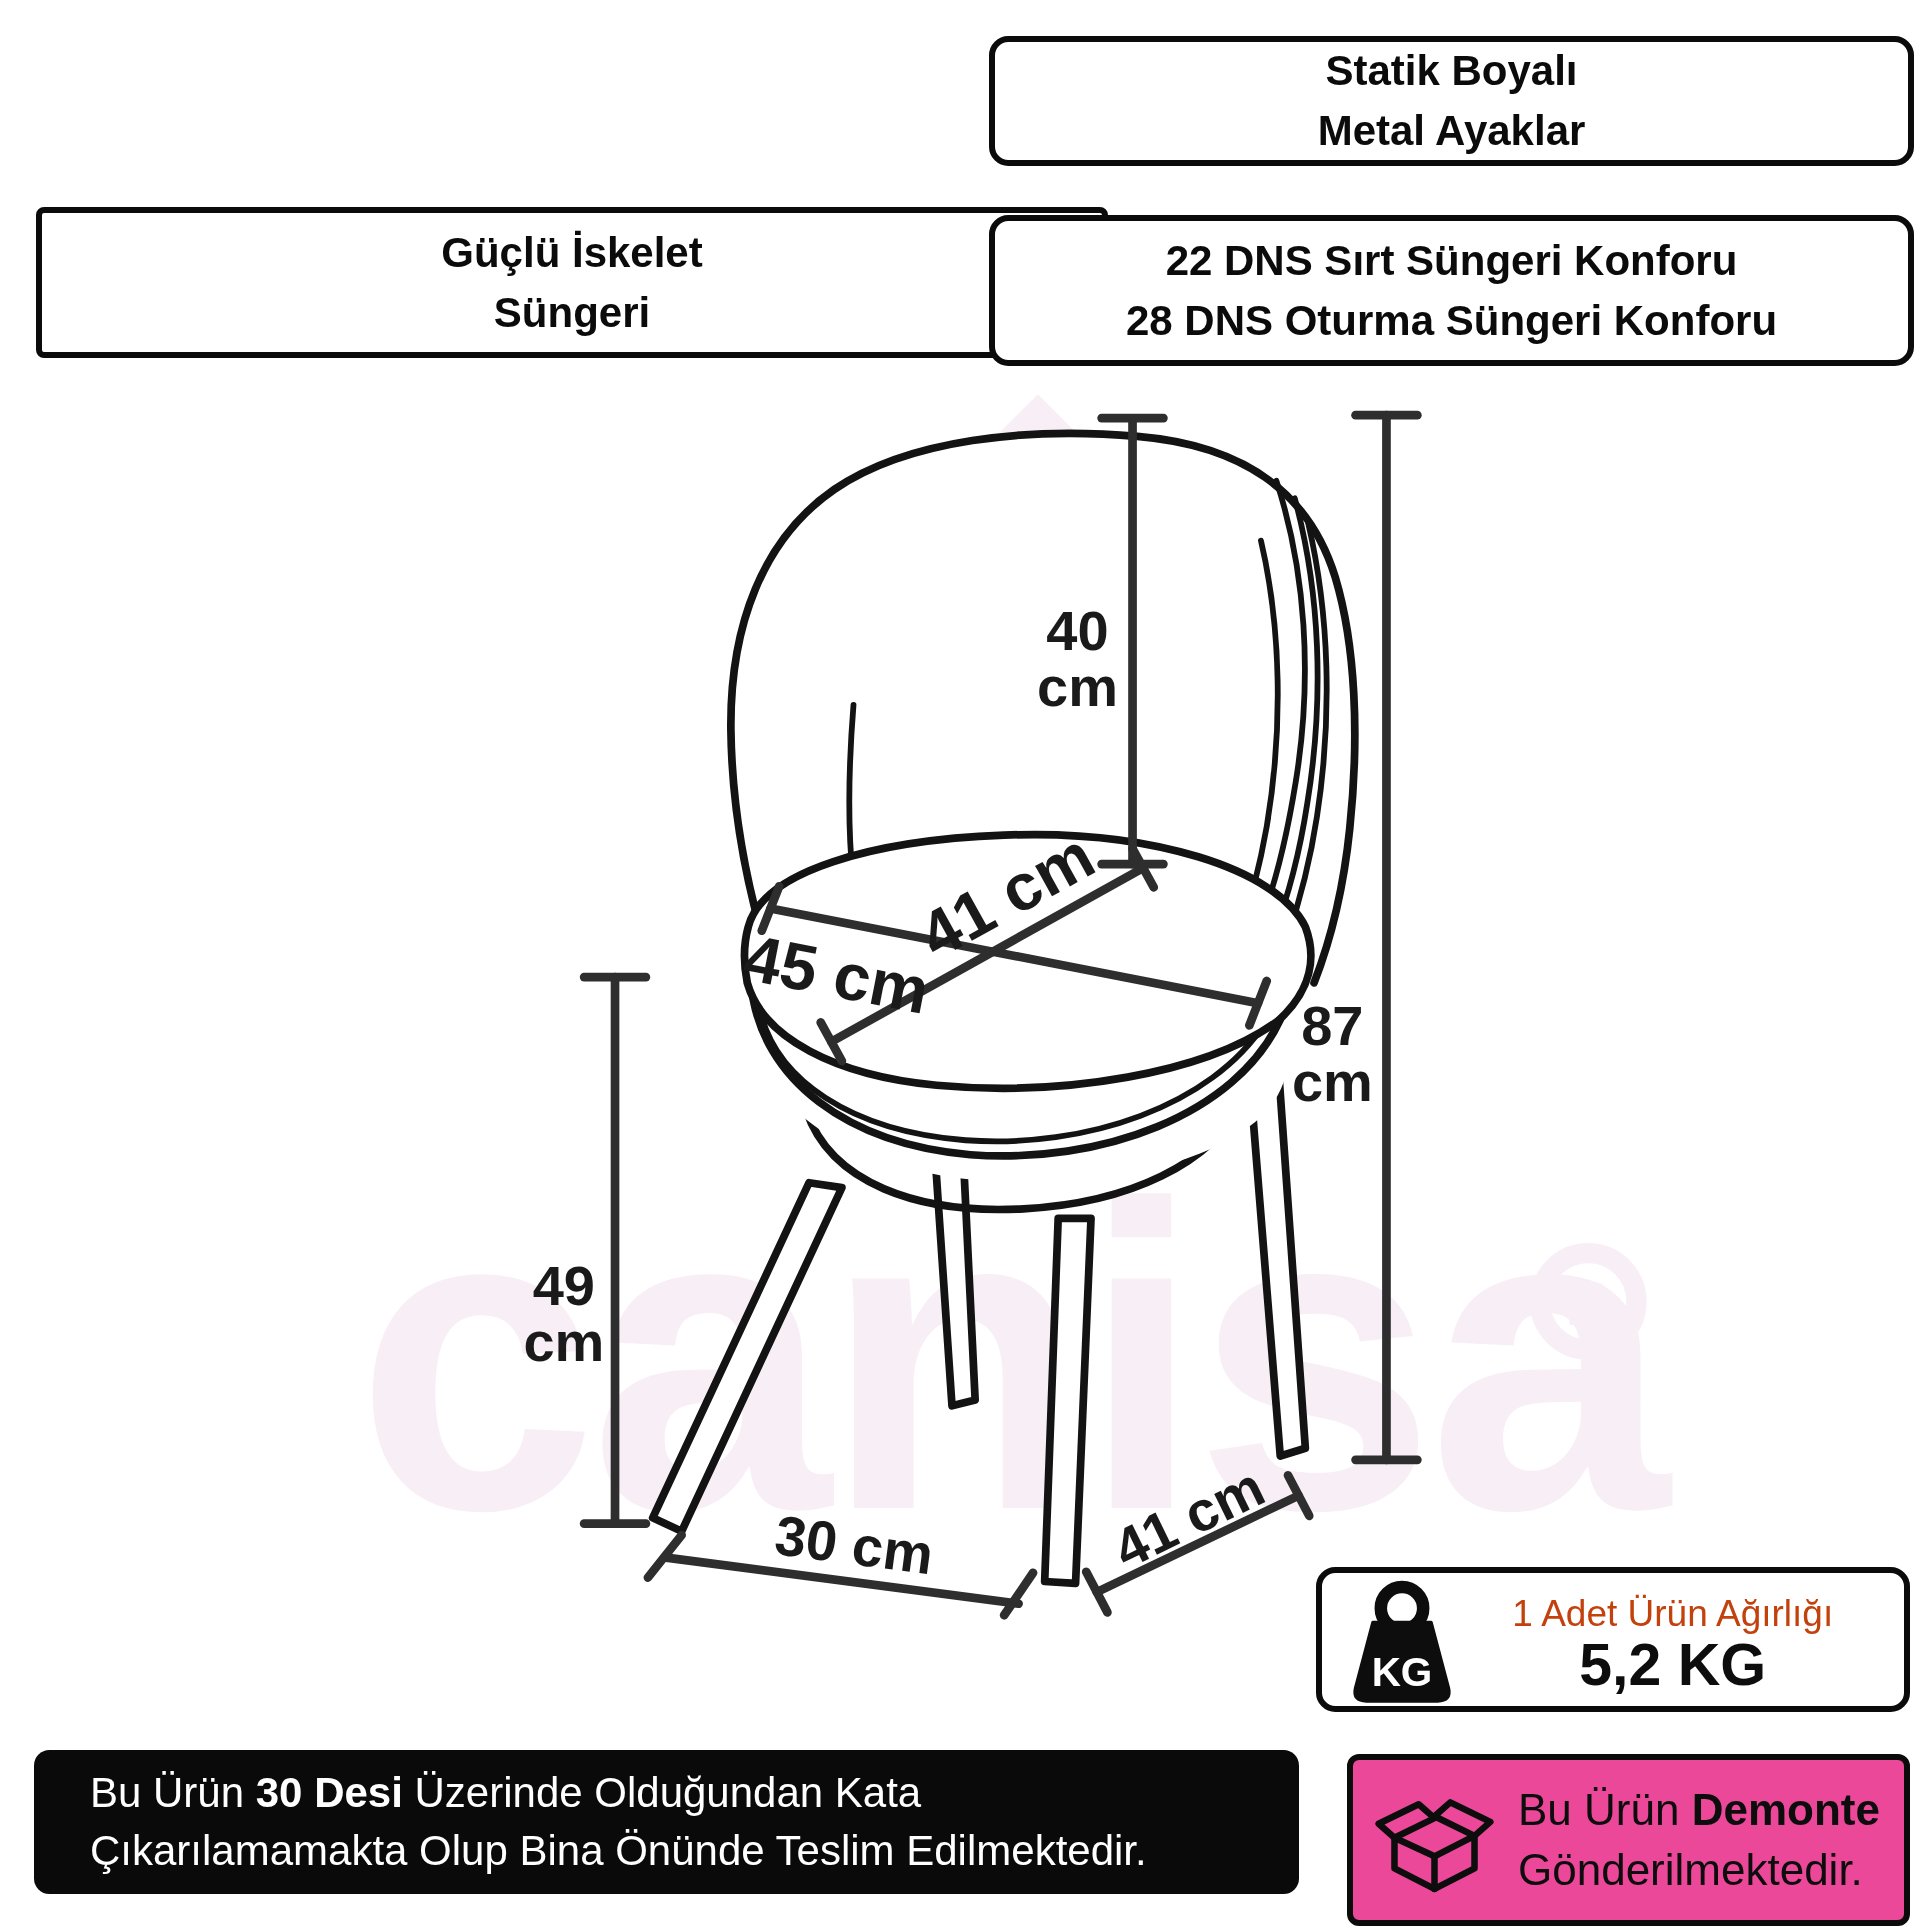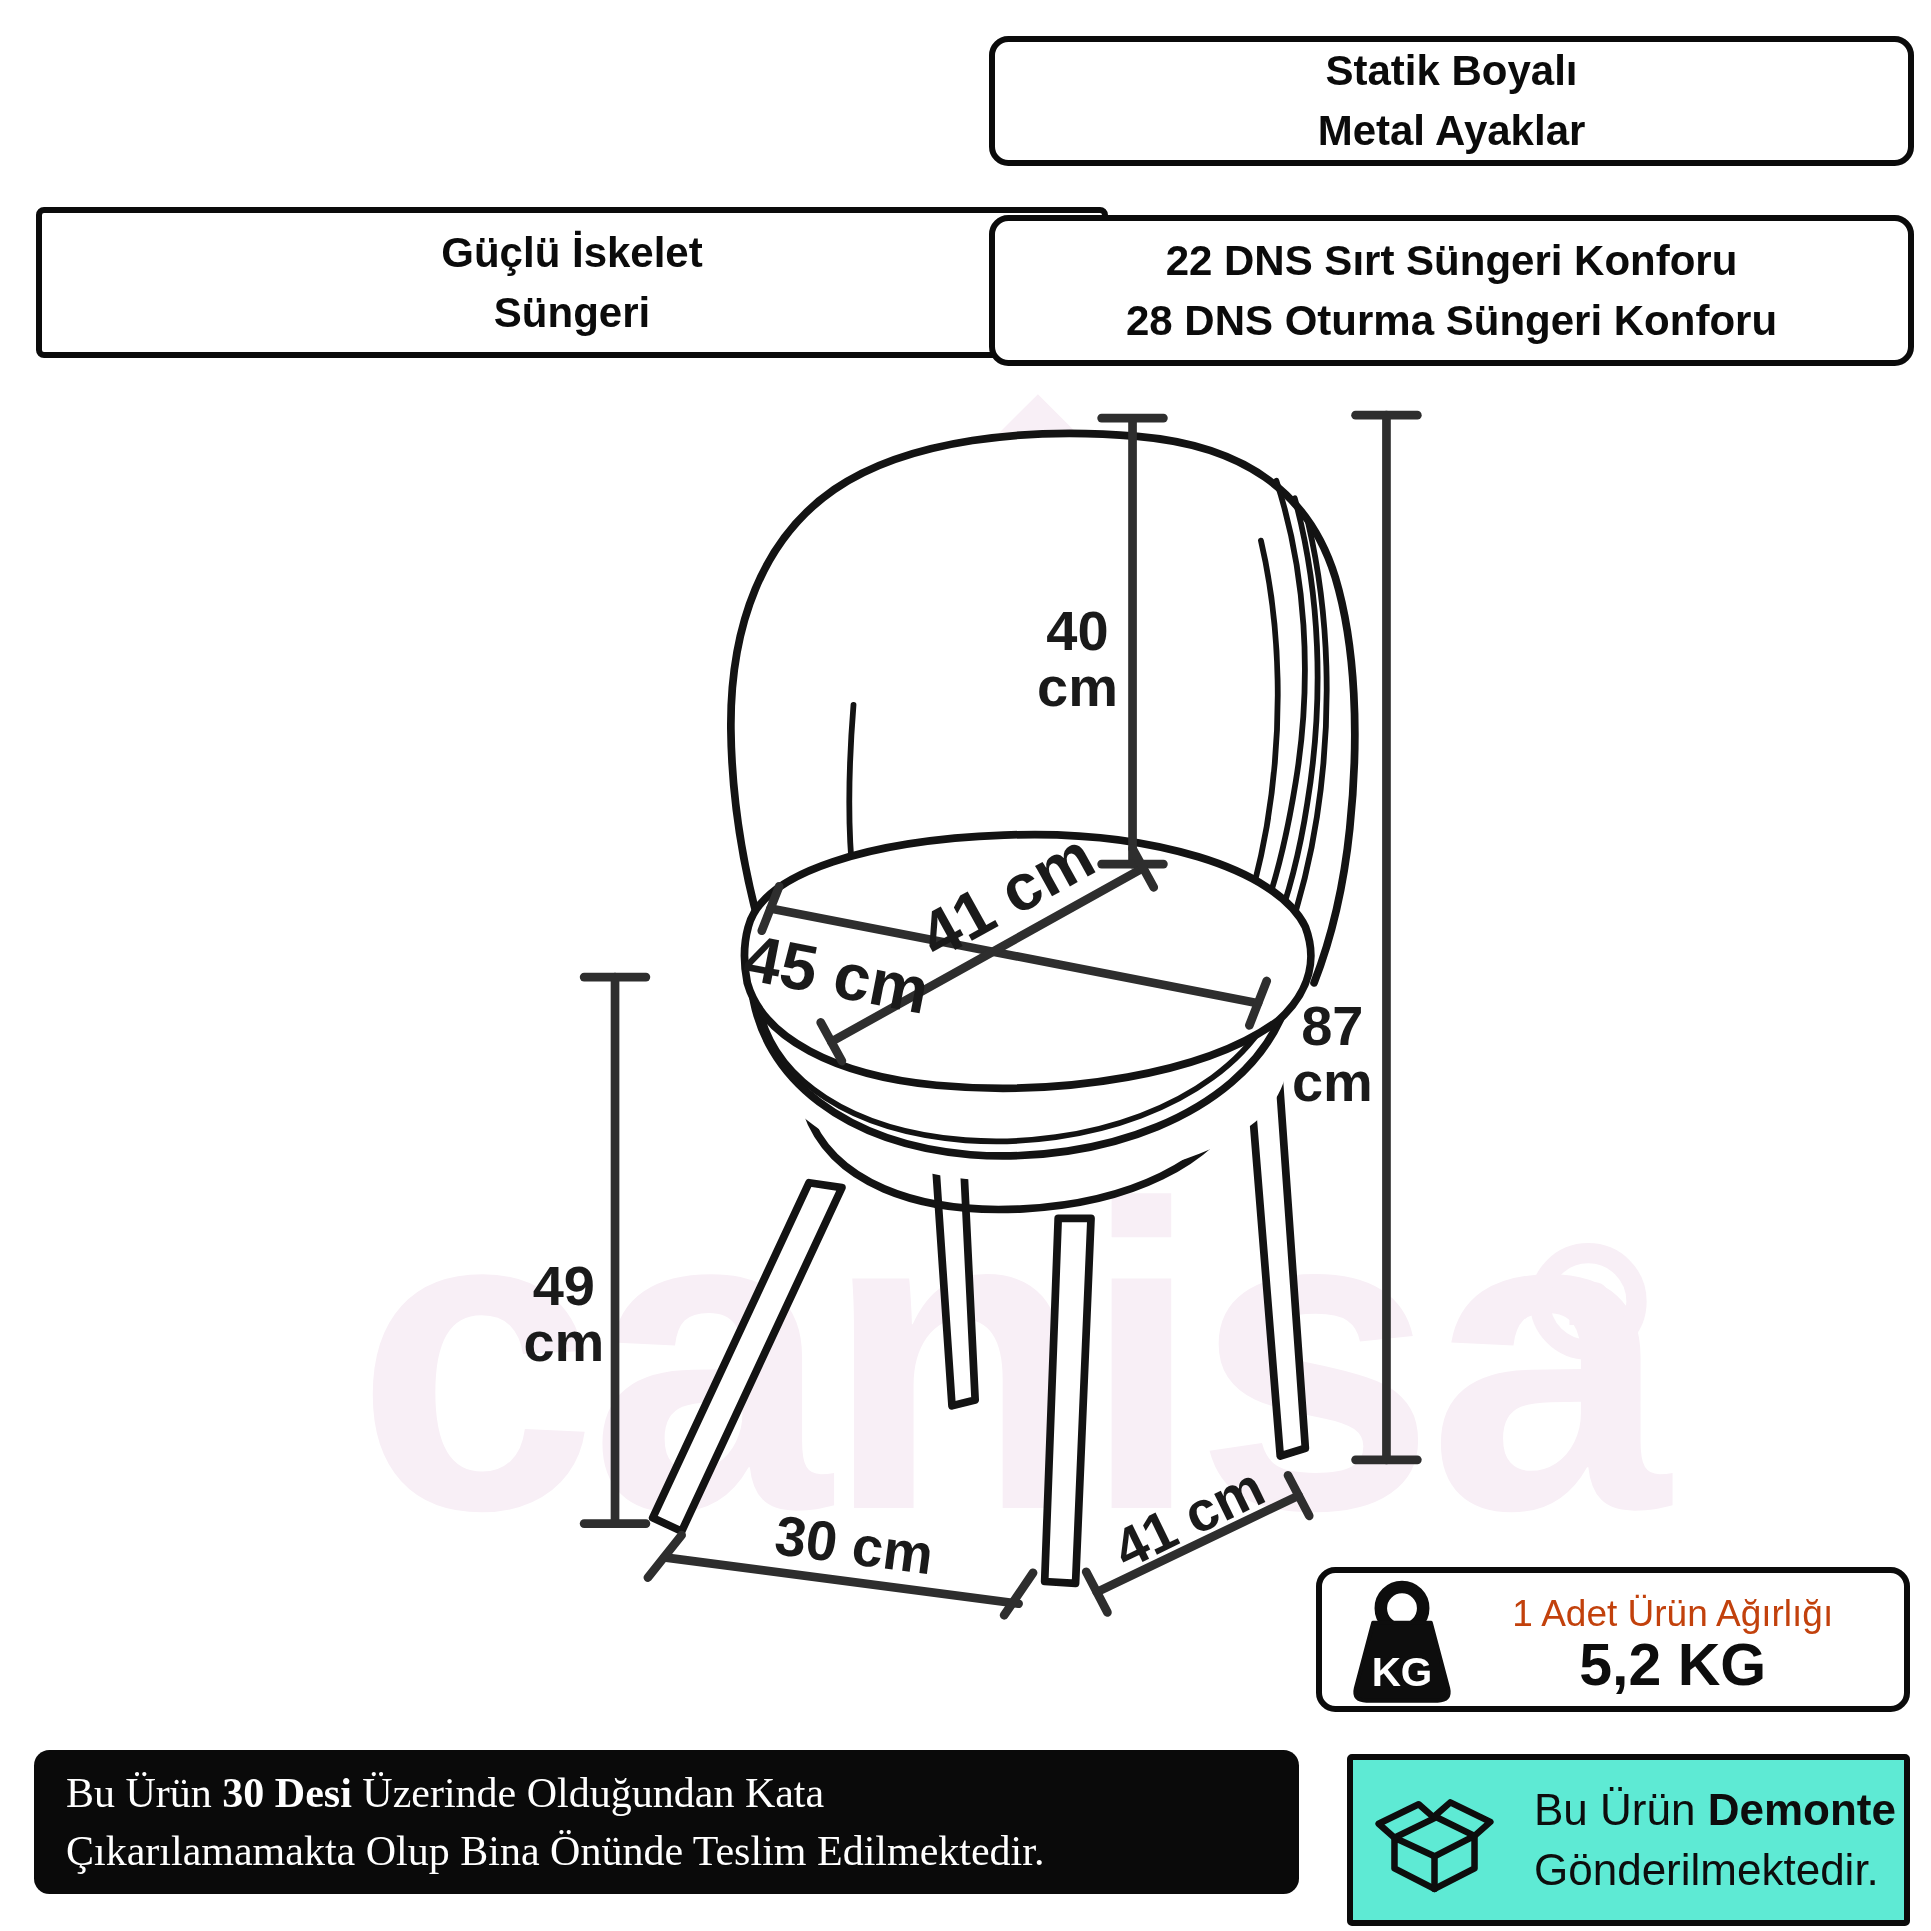--- a/index.html
+++ b/index.html
@@ -20,27 +20,27 @@
     display:flex;align-items:center;
   }
   .weight-box .wicon{flex:0 0 auto;margin-left:27px;}
   .weight-box .wtext{flex:1 1 auto;text-align:center;padding-right:13.5px;}
   .weight-line1{font-size:37px;font-weight:500;line-height:50px;color:#c2410c;}
   .weight-line2{font-size:59px;font-weight:800;line-height:52px;color:#0d0d0d;}
   .note-box{
     position:absolute;box-sizing:border-box;left:34px;top:1750px;width:1265px;height:144px;
     background:#0a0a0a;border-radius:15.4px;color:#fff;
     display:flex;flex-direction:column;justify-content:center;
-    padding-left:32px;font-size:42px;font-weight:500;line-height:58px;font-family:Liberation Serif, serif;
+    padding-left:56px;font-size:42px;font-weight:500;line-height:58px;
   }
   .note-box b{font-weight:800;}
   .assembly-box{
     position:absolute;box-sizing:border-box;left:1347px;top:1754px;width:563px;height:172px;
-    border:6.8px solid #0b0b0b;border-radius:5px;background:#5eead4;
-    display:flex;align-items:center;gap:16px;
+    border:6.8px solid #0b0b0b;border-radius:12px;background:#ec4899;
+    display:flex;align-items:center;
   }
   .assembly-box .aicon{flex:0 0 auto;margin-left:21px;}
   .assembly-box .atext{margin-left:23px;font-size:44px;font-weight:500;line-height:60px;color:#0d0d0d;}
   .assembly-box b{font-weight:800;}
 </style>
 </head>
 <body>
 
 <div class="stage">
 

